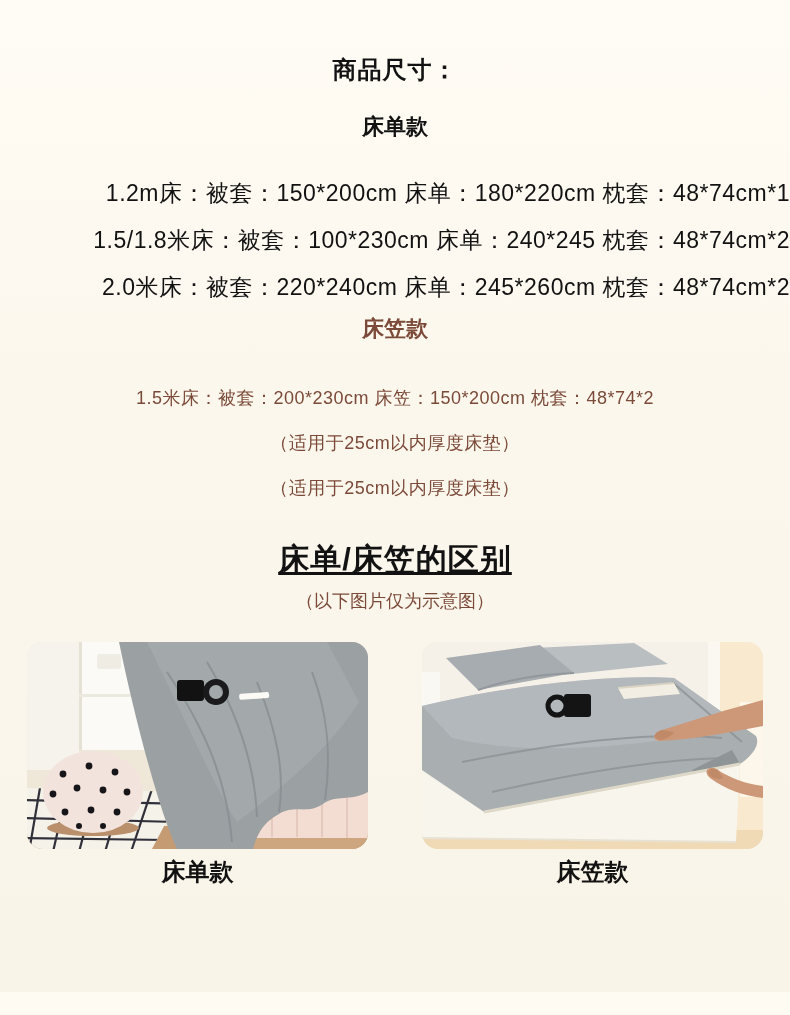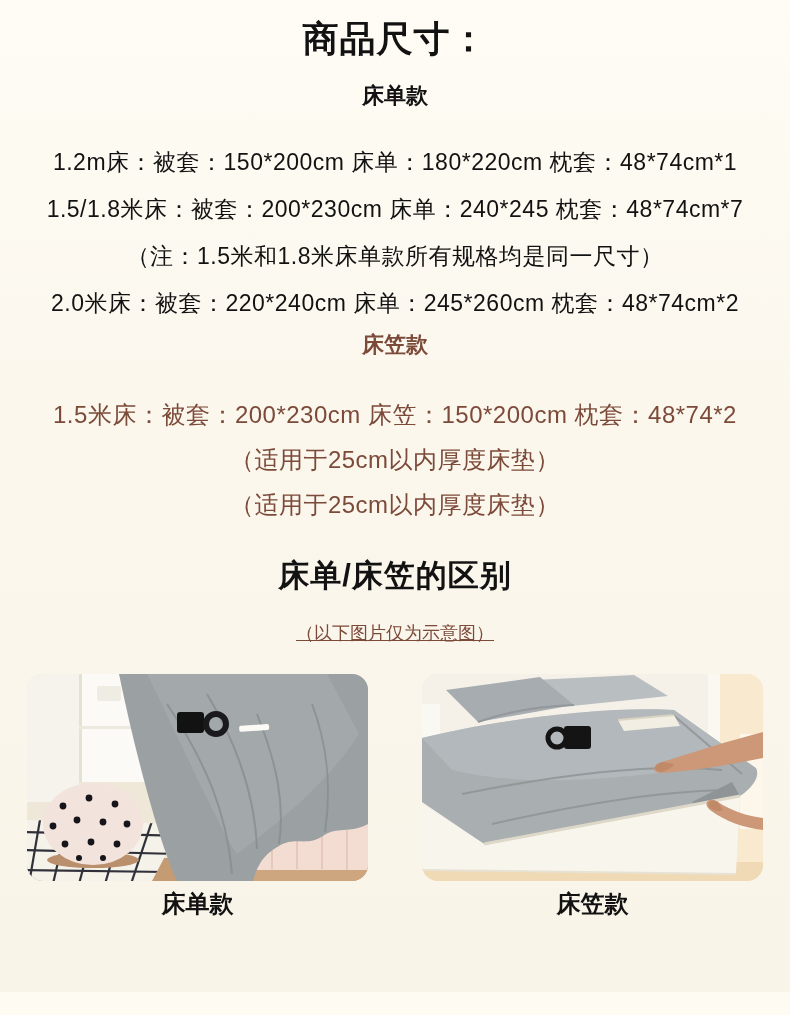--- a/index.html
+++ b/index.html
@@ -9,66 +9,66 @@
     width: 790px;
     height: 1015px;
     margin: 0 auto;
     overflow: hidden;
     background: linear-gradient(180deg, #fffcf5 0%, #fbf7ed 40%, #f9f4e8 100%);
     font-family: "Liberation Sans", "DejaVu Sans", sans-serif;
     color: #121212;
     text-align: center;
   }
   .title {
-    padding-top: 21px;
-    font-size: 36px;
+    padding-top: 52px;
+    font-size: 24px;
     line-height: 36px;
     font-weight: bold;
     letter-spacing: 1px;
   }
   .style-heading {
     margin-top: 26px;
     font-size: 22px;
     line-height: 26px;
     font-weight: bold;
   }
-  .size-lines { margin-top: 30px; }
+  .size-lines { margin-top: 30px; text-align: right; }
   .size-lines p {
     font-size: 23px;
     line-height: 47px;
     font-weight: 500;
     letter-spacing: 0.5px;
     white-space: nowrap;
   }
   .brown { color: #7c4a39; }
   .fitted-heading {
     margin-top: 0px;
     font-size: 22px;
     line-height: 36px;
     font-weight: bold;
   }
   .fitted-lines { margin-top: 29px; }
   .fitted-lines p {
-    font-size: 24px;
+    font-size: 18px;
     line-height: 45px;
     letter-spacing: 0.5px;
     white-space: nowrap;
   }
   .compare-title {
     margin-top: 28px;
     font-size: 31px;
     line-height: 42px;
     font-weight: bold;
     letter-spacing: 1px;
+    text-decoration: underline;
   }
   .compare-subtitle {
-    margin-top: 18px;
+    margin-top: 2px;
     font-size: 18px;
     line-height: 36px;
-    text-decoration: underline;
   }
   .photos {
     margin-top: 23px;
     display: flex;
     justify-content: space-between;
     padding: 0 27px;
   }
   .photo {
     width: 341px;
     height: 207px;
@@ -110,22 +110,21 @@
 <body>
 
 <div class="page">
 
   <h1 class="title">商品尺寸：</h1>
 
   <h2 class="style-heading">床单款</h2>
 
   <div class="size-lines">
     <p>1.2m床：被套：150*200cm 床单：180*220cm 枕套：48*74cm*1</p>
-    <p>1.5/1.8米床：被套：200*230cm 床单：240*245 枕套：48*74cm*7</p>
-    <p>（注：1.5米和1.8米床单款所有规格均是同一尺寸）</p>
+    <p>1.5/1.8米床：被套：100*230cm 床单：240*245 枕套：48*74cm*2</p>
     <p>2.0米床：被套：220*240cm 床单：245*260cm 枕套：48*74cm*2</p>
   </div>
 
   <h2 class="fitted-heading brown">床笠款</h2>
 
   <div class="fitted-lines brown">
     <p>1.5米床：被套：200*230cm 床笠：150*200cm 枕套：48*74*2</p>
     <p>（适用于25cm以内厚度床垫）</p>
     <p>（适用于25cm以内厚度床垫）</p>
   </div>

